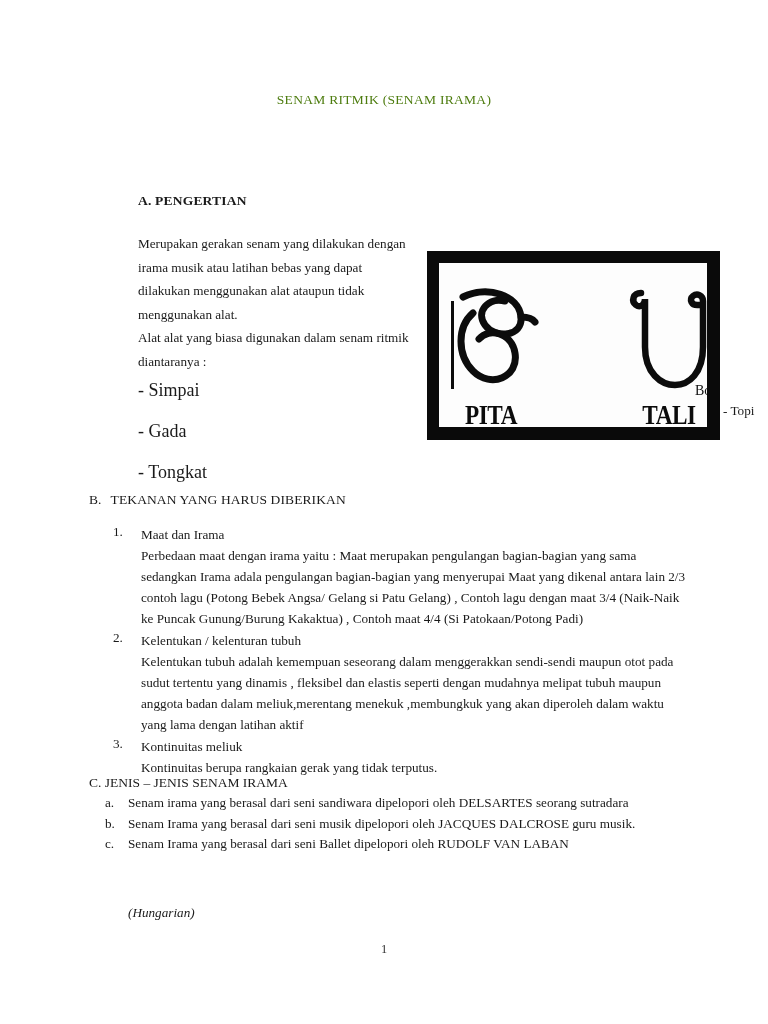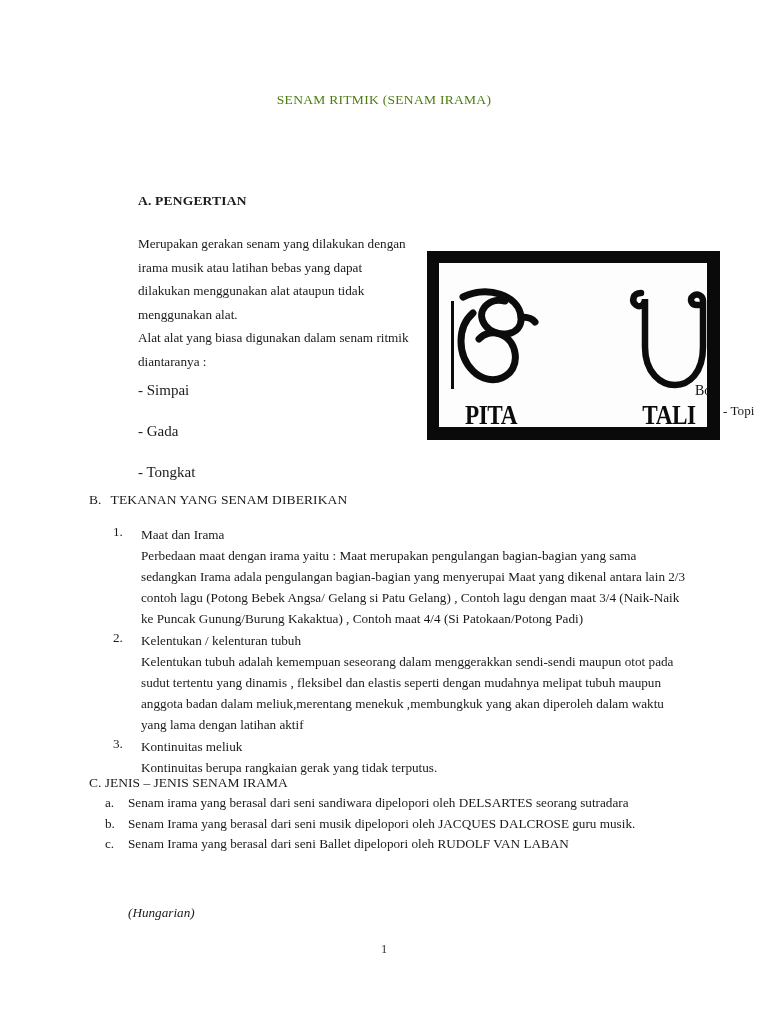--- a/index.html
+++ b/index.html
@@ -52,21 +52,21 @@
     font-size: 13.2px;
     line-height: 23.5px;
   }
   .sec-a-body p { margin: 0; }
 
   .tool-list {
     position: absolute;
     top: 370px;
     left: 138px;
     width: 250px;
-    font-size: 15px;
+    font-size: 18px;
     line-height: 41px;
   }
   .tool-list div { margin: 0; }
 
   
   .figure {
     position: absolute;
     left: 427px;
     top: 251px;
     width: 293px;
@@ -254,21 +254,21 @@
       </div>
 
       <div class="fig-extra-label">Bola</div>
 
     </div>
   </div>
 
   <div class="side-note">- Topi</div>
 
   <div class="sec-b-heading">
-    <span class="lead">B.</span><span>TEKANAN YANG SENAM DIBERIKAN</span>
+    <span class="lead">B.</span><span>TEKANAN YANG HARUS DIBERIKAN</span>
   </div>
 
   <div class="sec-b-list">
     <div class="num-item">
       <span class="marker">1.</span>
       <div class="item-title">Maat dan Irama</div>
       <div class="item-text">Perbedaan maat dengan irama yaitu : Maat merupakan pengulangan bagian-bagian yang sama sedangkan Irama adala pengulangan bagian-bagian yang menyerupai Maat yang dikenal antara lain 2/3 contoh lagu (Potong Bebek Angsa/ Gelang si Patu Gelang) , Contoh lagu dengan maat 3/4 (Naik-Naik ke Puncak Gunung/Burung Kakaktua) , Contoh maat 4/4 (Si Patokaan/Potong Padi)</div>
     </div>
     <div class="num-item">
       <span class="marker">2.</span>

